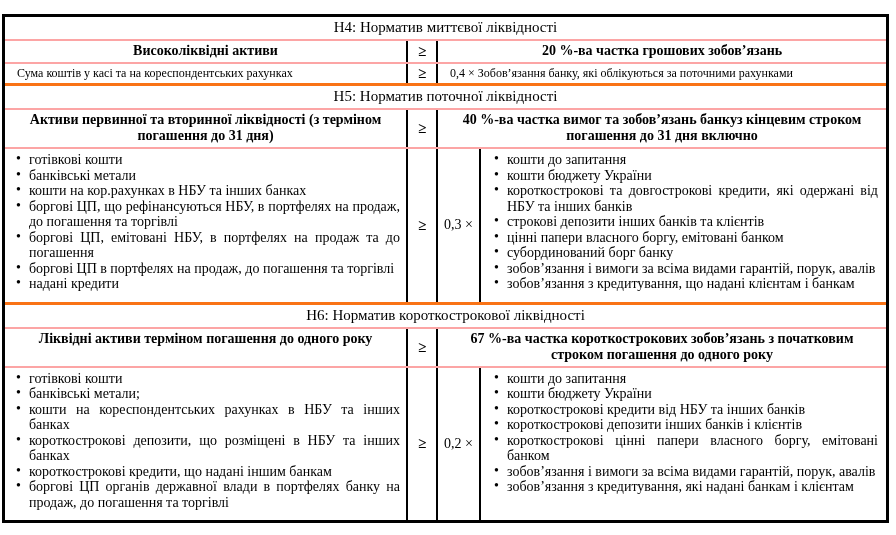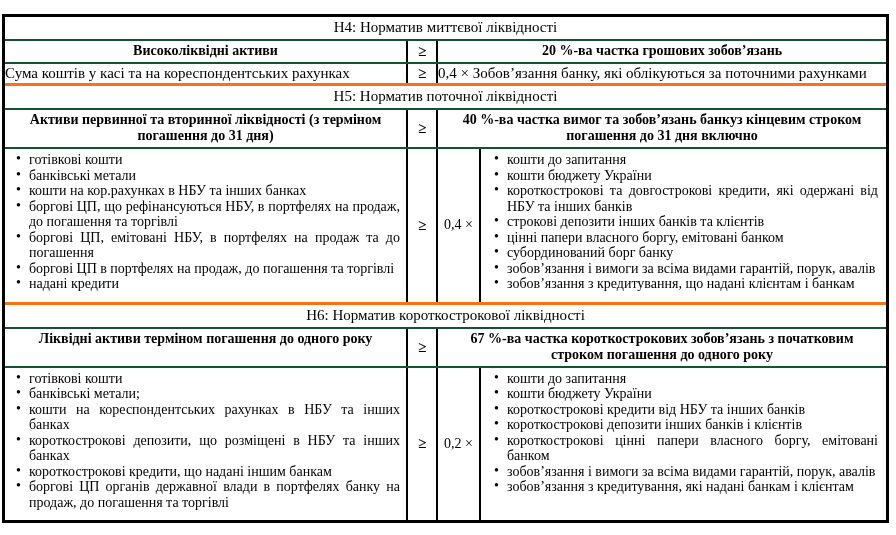--- a/index.html
+++ b/index.html
@@ -5,21 +5,21 @@
   html, body { margin: 0; padding: 0; }
   body {
     width: 896px; height: 535px; position: relative; overflow: hidden;
     background: #ffffff; color: #000000;
     font-family: "Liberation Serif", "DejaVu Serif", serif;
   }
   .tbl {
     position: absolute; left: 2px; top: 14px; width: 887px;
     border: 3px solid #000; box-sizing: border-box; background: #fff;
   }
-  .row { border-top: 2px solid #14532d; }
+  .row { border-top: 2px solid #fca5a5; }
   .row.first { border-top: none; }
   .row.sep { border-top: 3px solid #f97316; }
   .title {
     font-weight: normal; font-size: 15px; line-height: 17px;
     text-align: center; padding: 2px 2px 3px;
   }
   .cols3 { display: grid; grid-template-columns: 401px 30px 1fr; }
   .cols4 { display: grid; grid-template-columns: 401px 30px 43px 1fr; }
   .cols3 > *, .cols4 > * { box-sizing: border-box; min-width: 0; }
   .cols3 > *:nth-child(n+2), .cols4 > *:nth-child(n+2) { border-left: 2px solid #000; }
@@ -28,21 +28,21 @@
     text-align: center; padding: 2px 6px 3px;
   }
   .op-cell {
     display: flex; align-items: center; justify-content: center;
     font-size: 15px; font-weight: bold; padding: 0;
   }
   .mult-cell {
     display: flex; align-items: center; justify-content: center;
     font-size: 14px; padding: 0;
   }
-  .data-cell { font-size: 15px; line-height: 16px; padding: 1px 0 2px; }
+  .data-cell { font-size: 12px; line-height: 16px; padding: 1px 12px 2px; }
   ul.list {
     margin: 0; list-style: none;
     font-size: 14px; line-height: 15.5px;
     padding: 3px 6px 10px 10px;
   }
   ul.list.right { padding: 3px 8px 3px 12px; }
   ul.list li { position: relative; padding-left: 14px; text-align: justify; }
   ul.list li::before { content: "\2022"; position: absolute; left: 1px; top: -1px; }
 </style>
 </head>
@@ -76,21 +76,21 @@
     <ul class="list">
         <li>готівкові кошти</li>
         <li>банківські метали</li>
         <li>кошти на кор.рахунках в НБУ та інших банках</li>
         <li>боргові ЦП, що рефінансуються НБУ, в портфелях на продаж, до погашення та торгівлі</li>
         <li>боргові ЦП, емітовані НБУ, в портфелях на продаж та до погашення</li>
         <li>боргові ЦП в портфелях на продаж, до погашення та торгівлі</li>
         <li>надані кредити</li>
       </ul>
     <div class="op-cell">≥</div>
-    <div class="mult-cell">0,4 ×</div>
+    <div class="mult-cell">0,3 ×</div>
     <ul class="list right">
         <li>кошти до запитання</li>
         <li>кошти бюджету України</li>
         <li>короткострокові та довгострокові кредити, які одержані від НБУ та інших банків</li>
         <li>строкові депозити інших банків та клієнтів</li>
         <li>цінні папери власного боргу, емітовані банком</li>
         <li>субординований борг банку</li>
         <li>зобов’язання і вимоги за всіма видами гарантій, порук, авалів</li>
         <li>зобов’язання з кредитування, що надані клієнтам і банкам</li>
       </ul>

